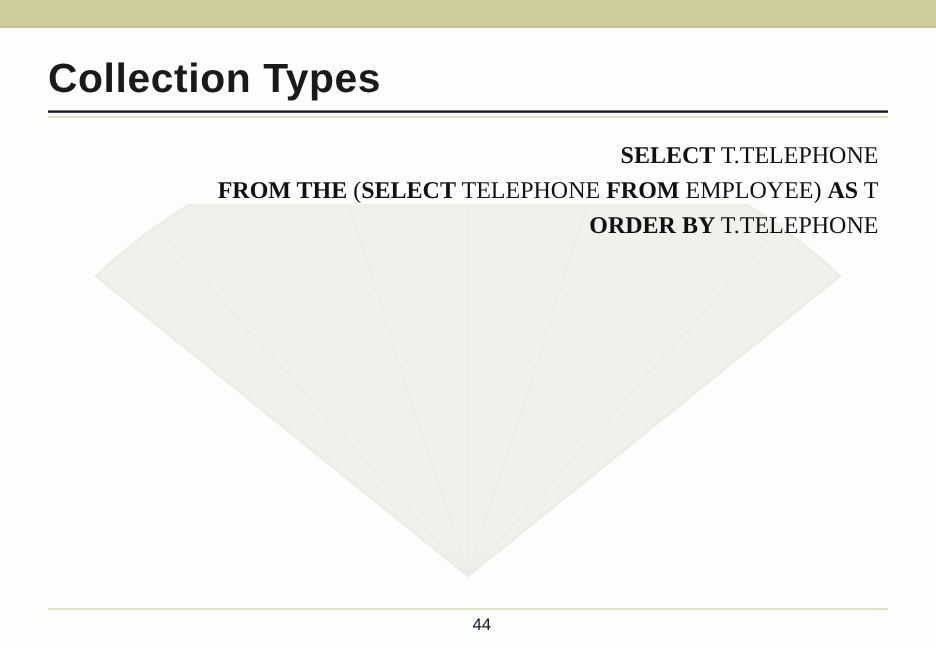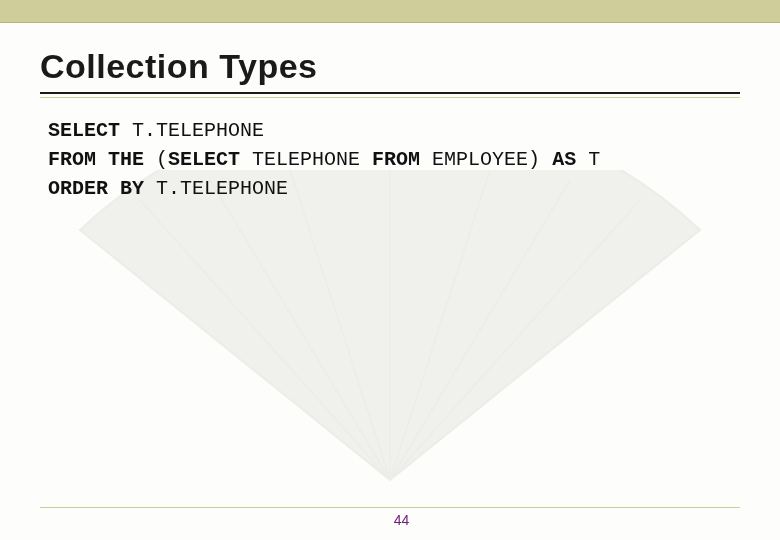--- a/index.html
+++ b/index.html
@@ -44,43 +44,44 @@
     left: 60px;
     width: 660px;
     height: 330px;
     opacity: 0.10;
     z-index: 0;
   }
   .content {
     position: relative;
     z-index: 1;
     margin: 18px 48px 14px 48px;
-    font-family: Liberation Mono, monospace;
+    font-family: Liberation Serif, serif;
     font-size: 20px;
     line-height: 1.45;
     color: #111;
     font-weight: bold;
     white-space: pre;
+    text-align: right;
   }
   .content .nw { font-weight: normal; }
   .footer-line {
     position: absolute;
     left: 40px;
     right: 40px;
     bottom: 32px;
     border-top: 1px solid #cfcd99;
   }
   .page-num {
     position: absolute;
     left: 0;
     right: 0;
     bottom: 12px;
     text-align: center;
     font-size: 14px;
-    color: #701a75;
+    color: #0f172a;
     font-family: Arial, sans-serif;
     padding-left: 23px;
   }
 </style>
 </head>
 <body>
 
 <div class="slide">
 
   <div class="top-bar"></div>

